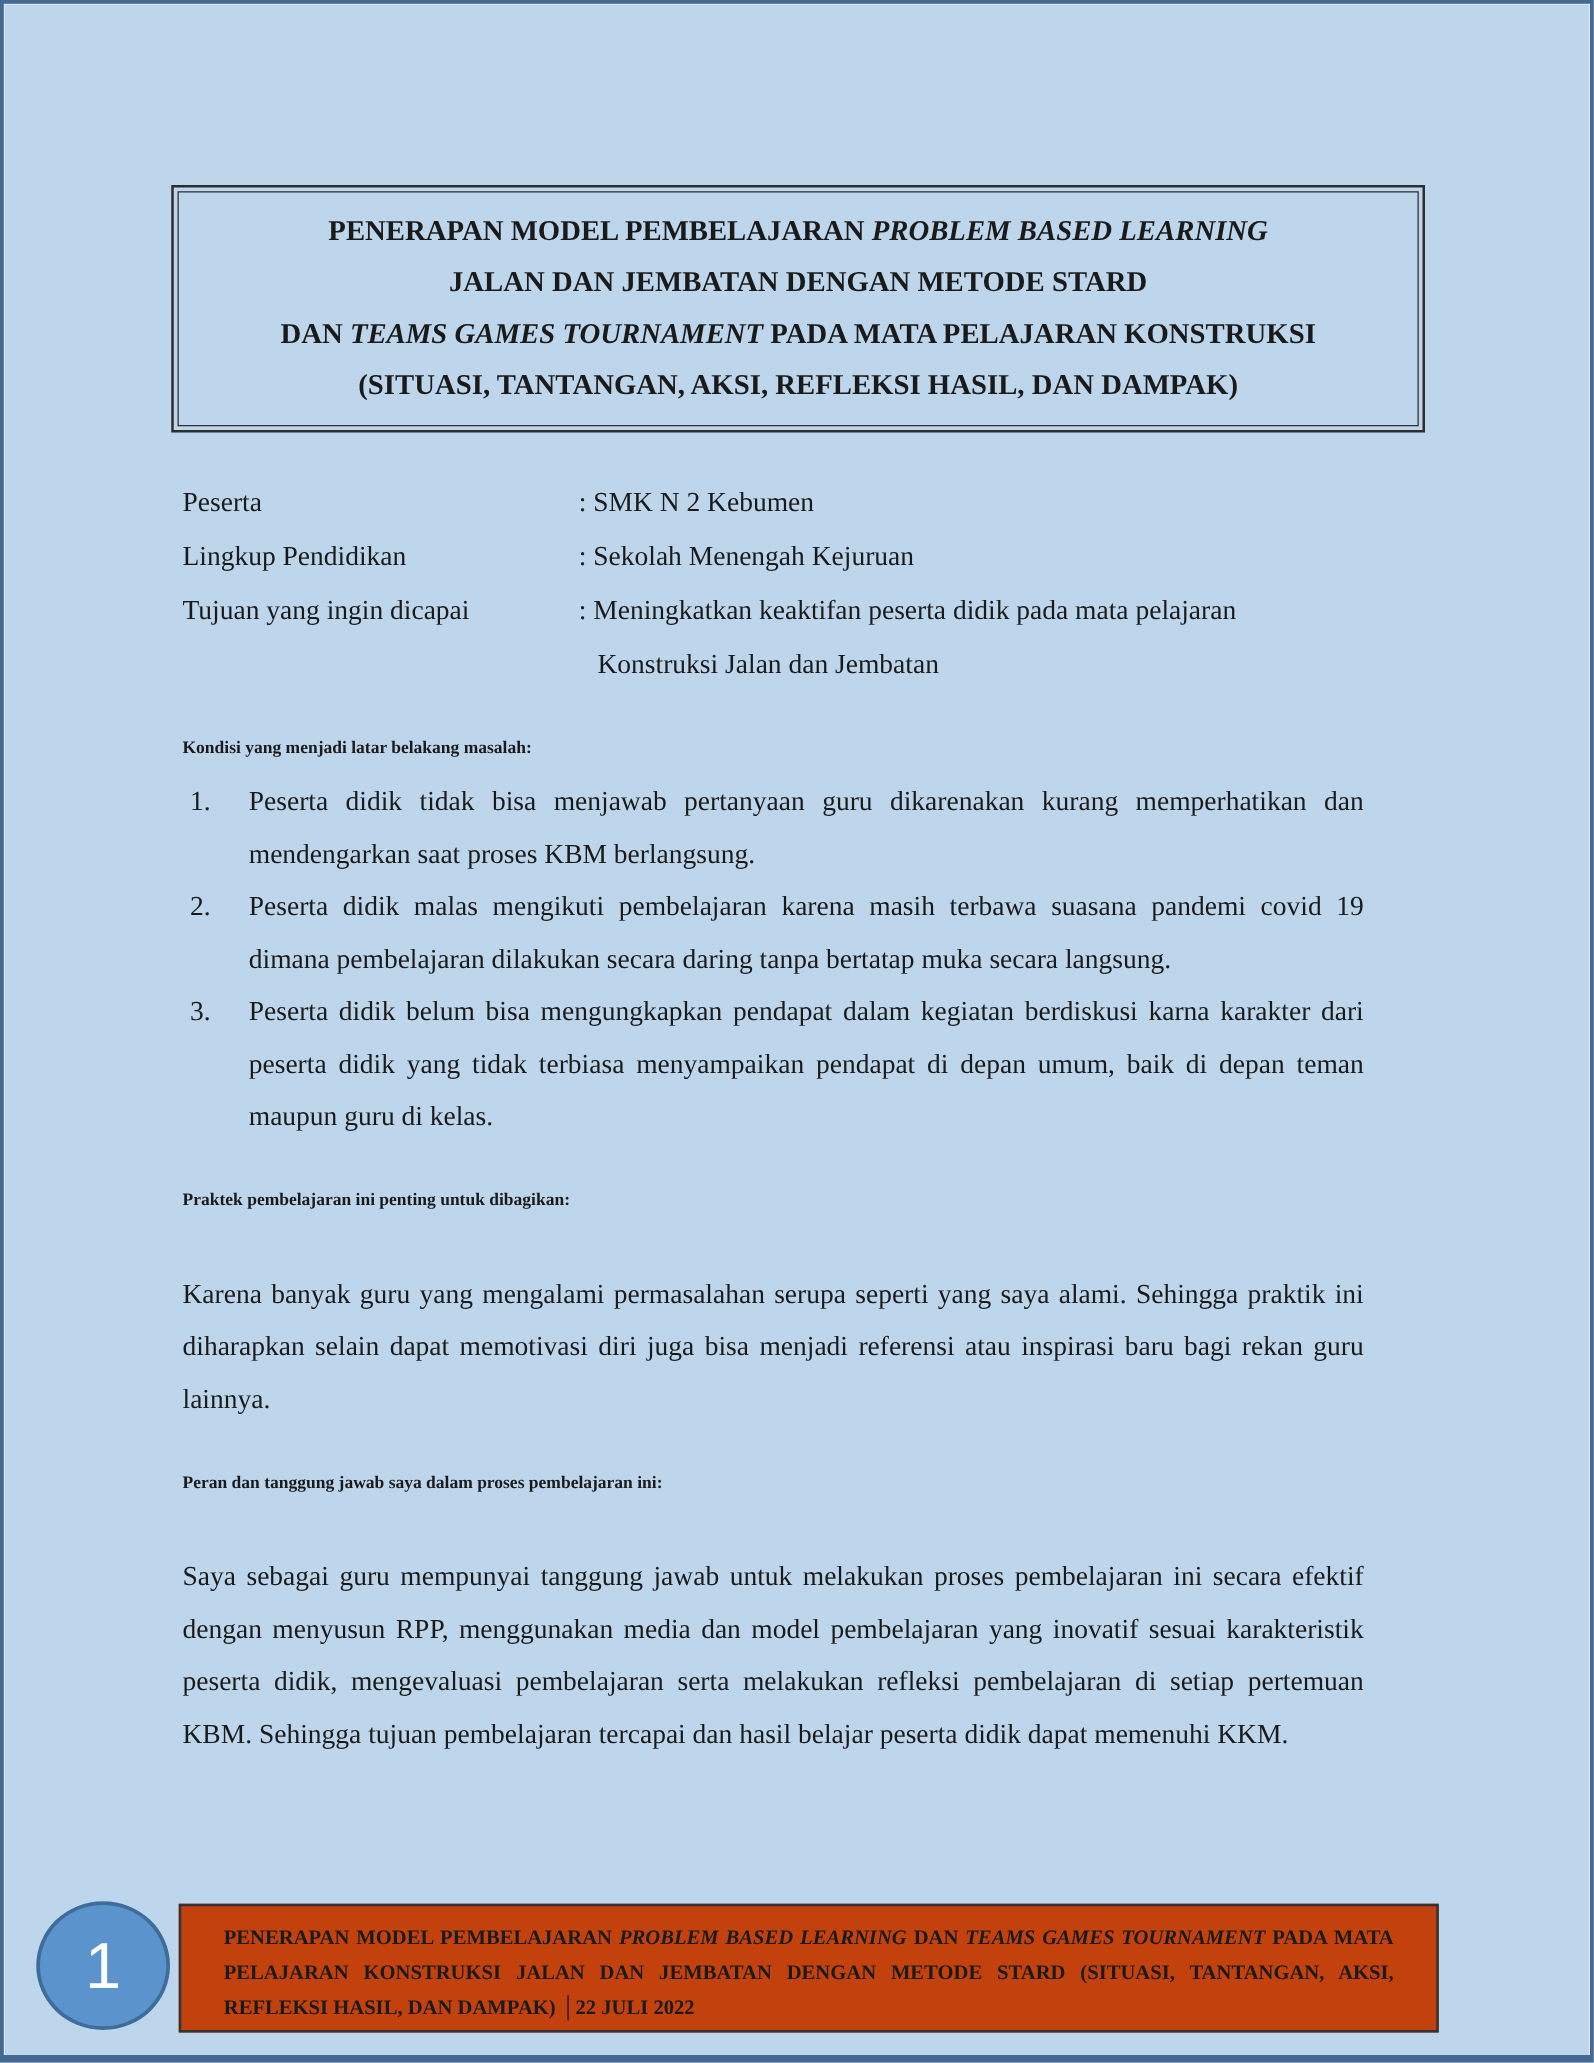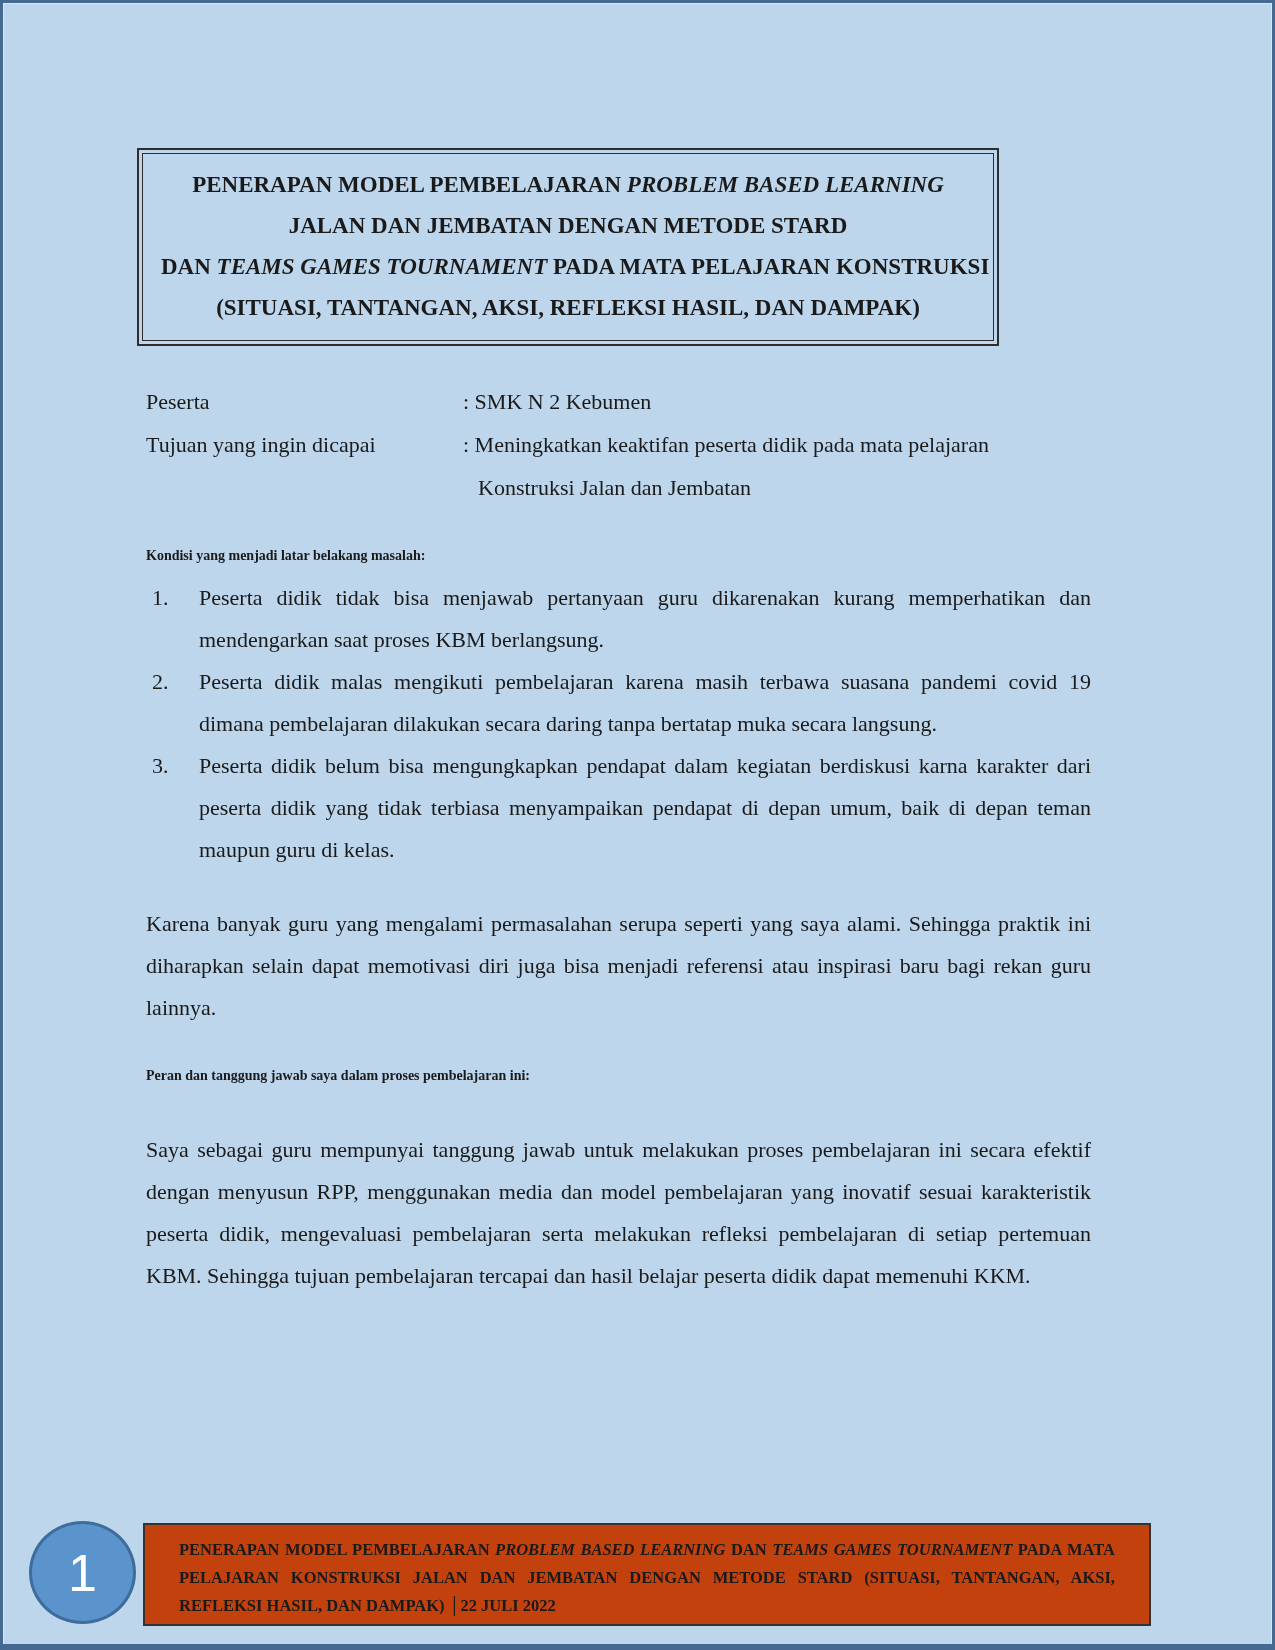--- a/index.html
+++ b/index.html
@@ -9,21 +9,21 @@
   .page {
     position:relative; width:1275px; height:1650px;
     background:#bdd6ec;
     border:3px solid #456990; border-bottom-width:6px;
     box-shadow: inset 1px 1px 0 rgba(255,255,255,.45), inset -1px 0 0 rgba(255,255,255,.45);
     overflow:hidden;
   }
 
   
   .title-box {
-    margin:145px 0 0 134px; width:862px;
+    margin:145px 0 0 134px; width:1003px;
     border:2px solid #2e2e2e; padding:3px;
   }
   .title-box-inner { border:1px solid #2e2e2e; padding:10px 18px 12px; }
   .title-line {
     text-align:center; font-weight:bold; font-size:23px; line-height:41px;
     white-space:nowrap;
   }
   .it { font-style:italic; }
 
   
@@ -71,20 +71,23 @@
         <div class="title-line"><span>DAN </span><span class="it">TEAMS GAMES TOURNAMENT</span><span> PADA MATA PELAJARAN KONSTRUKSI</span></div>
         <div class="title-line"><span>(SITUASI, TANTANGAN, AKSI, REFLEKSI HASIL, DAN DAMPAK)</span></div>
       </div>
   </div>
 
   <div class="meta">
     <div class="meta-row">
       <span class="meta-label">Peserta</span><span class="meta-value">: SMK N 2 Kebumen</span>
     </div>
     <div class="meta-row">
+      <span class="meta-label">Lingkup Pendidikan</span><span class="meta-value">: Sekolah Menengah Kejuruan</span>
+    </div>
+    <div class="meta-row">
       <span class="meta-label">Tujuan yang ingin dicapai</span><span class="meta-value">: Meningkatkan keaktifan peserta didik pada mata pelajaran</span>
     </div>
     <div class="meta-line2">Konstruksi Jalan dan Jembatan</div>
   </div>
 
   <div class="section">
     <div class="section-heading">Kondisi yang menjadi latar belakang masalah:</div>
     <div class="list-item">
       <span class="list-num">1.</span>
       <div class="list-text">Peserta didik tidak bisa menjawab pertanyaan guru dikarenakan kurang memperhatikan dan mendengarkan saat proses KBM berlangsung.</div>
@@ -93,20 +96,21 @@
       <span class="list-num">2.</span>
       <div class="list-text">Peserta didik malas mengikuti pembelajaran karena masih terbawa suasana pandemi covid 19 dimana pembelajaran dilakukan secara daring tanpa bertatap muka secara langsung.</div>
     </div>
     <div class="list-item">
       <span class="list-num">3.</span>
       <div class="list-text">Peserta didik belum bisa mengungkapkan pendapat dalam kegiatan berdiskusi karna karakter dari peserta didik yang tidak terbiasa menyampaikan pendapat di depan umum, baik di depan teman maupun guru di kelas.</div>
     </div>
   </div>
 
   <div class="section">
+    <div class="section-heading">Praktek pembelajaran ini penting untuk dibagikan:</div>
     <div class="para">Karena banyak guru yang mengalami permasalahan serupa seperti yang saya alami. Sehingga praktik ini diharapkan selain dapat memotivasi diri juga bisa menjadi referensi atau inspirasi baru bagi rekan guru lainnya.</div>
   </div>
 
   <div class="section">
     <div class="section-heading">Peran dan tanggung jawab saya dalam proses pembelajaran ini:</div>
     <div class="para">Saya sebagai guru mempunyai tanggung jawab untuk melakukan proses pembelajaran ini secara efektif dengan menyusun RPP, menggunakan media dan model pembelajaran yang inovatif sesuai karakteristik peserta didik, mengevaluasi pembelajaran serta melakukan refleksi pembelajaran di setiap pertemuan KBM. Sehingga tujuan pembelajaran tercapai dan hasil belajar peserta didik dapat memenuhi KKM.</div>
   </div>
 
   <div class="page-number-circle">
     <span>1</span>

